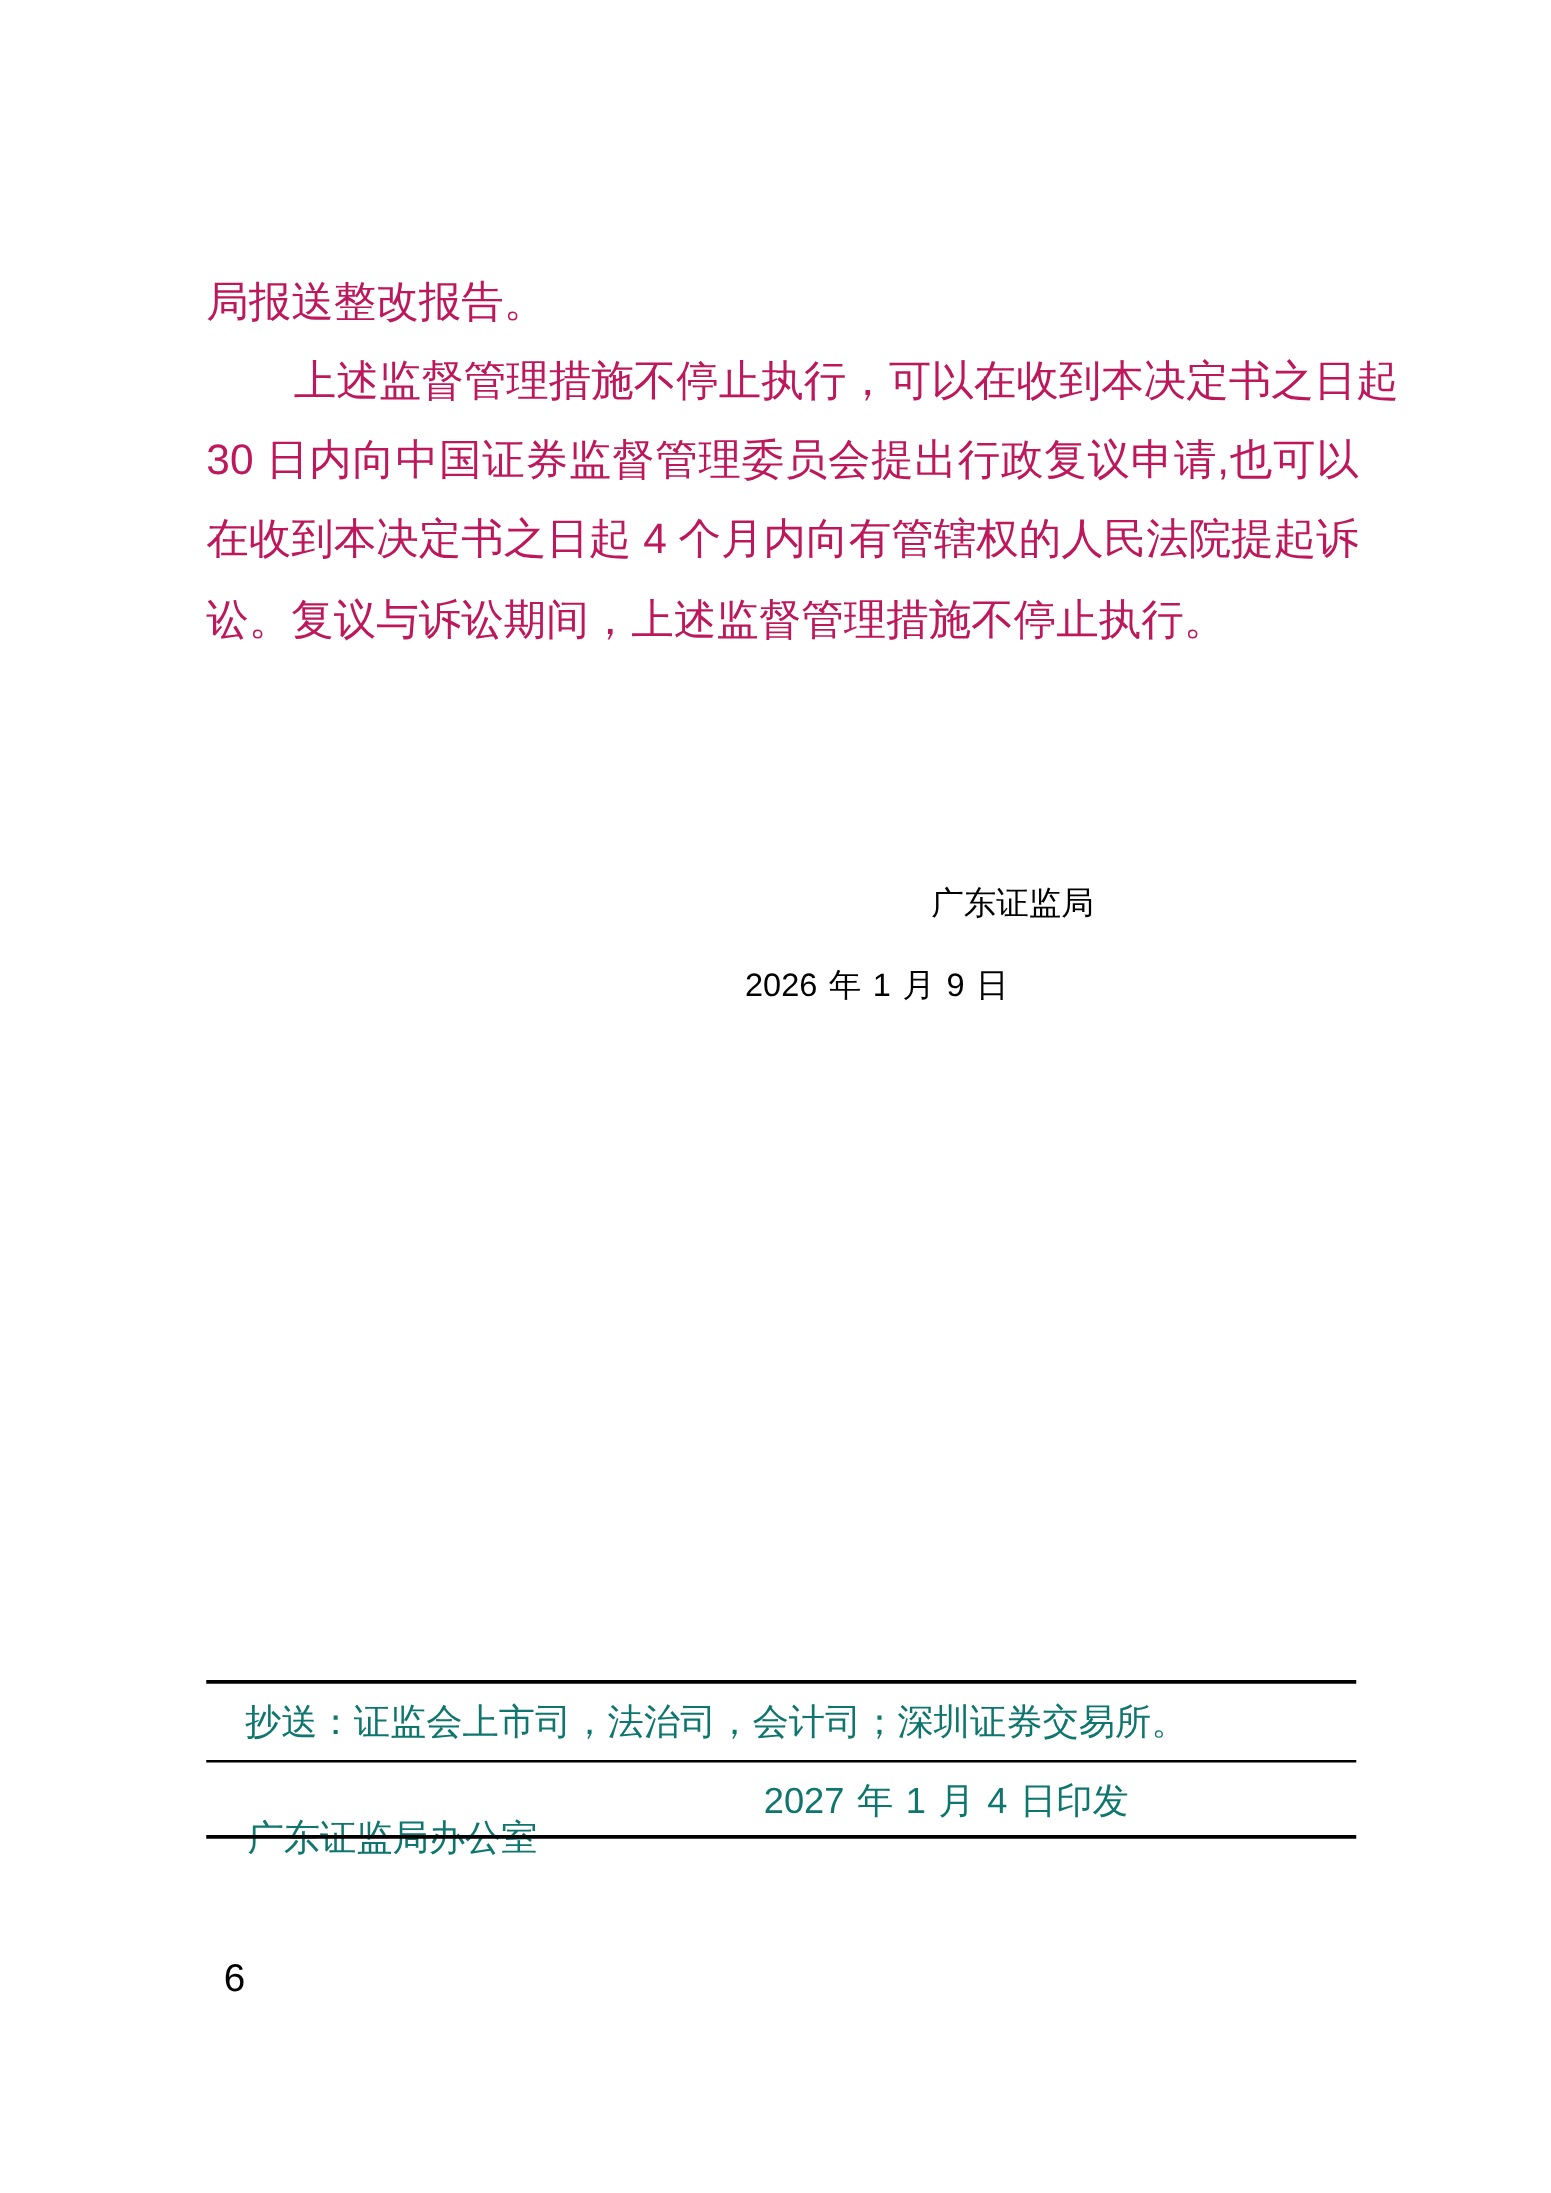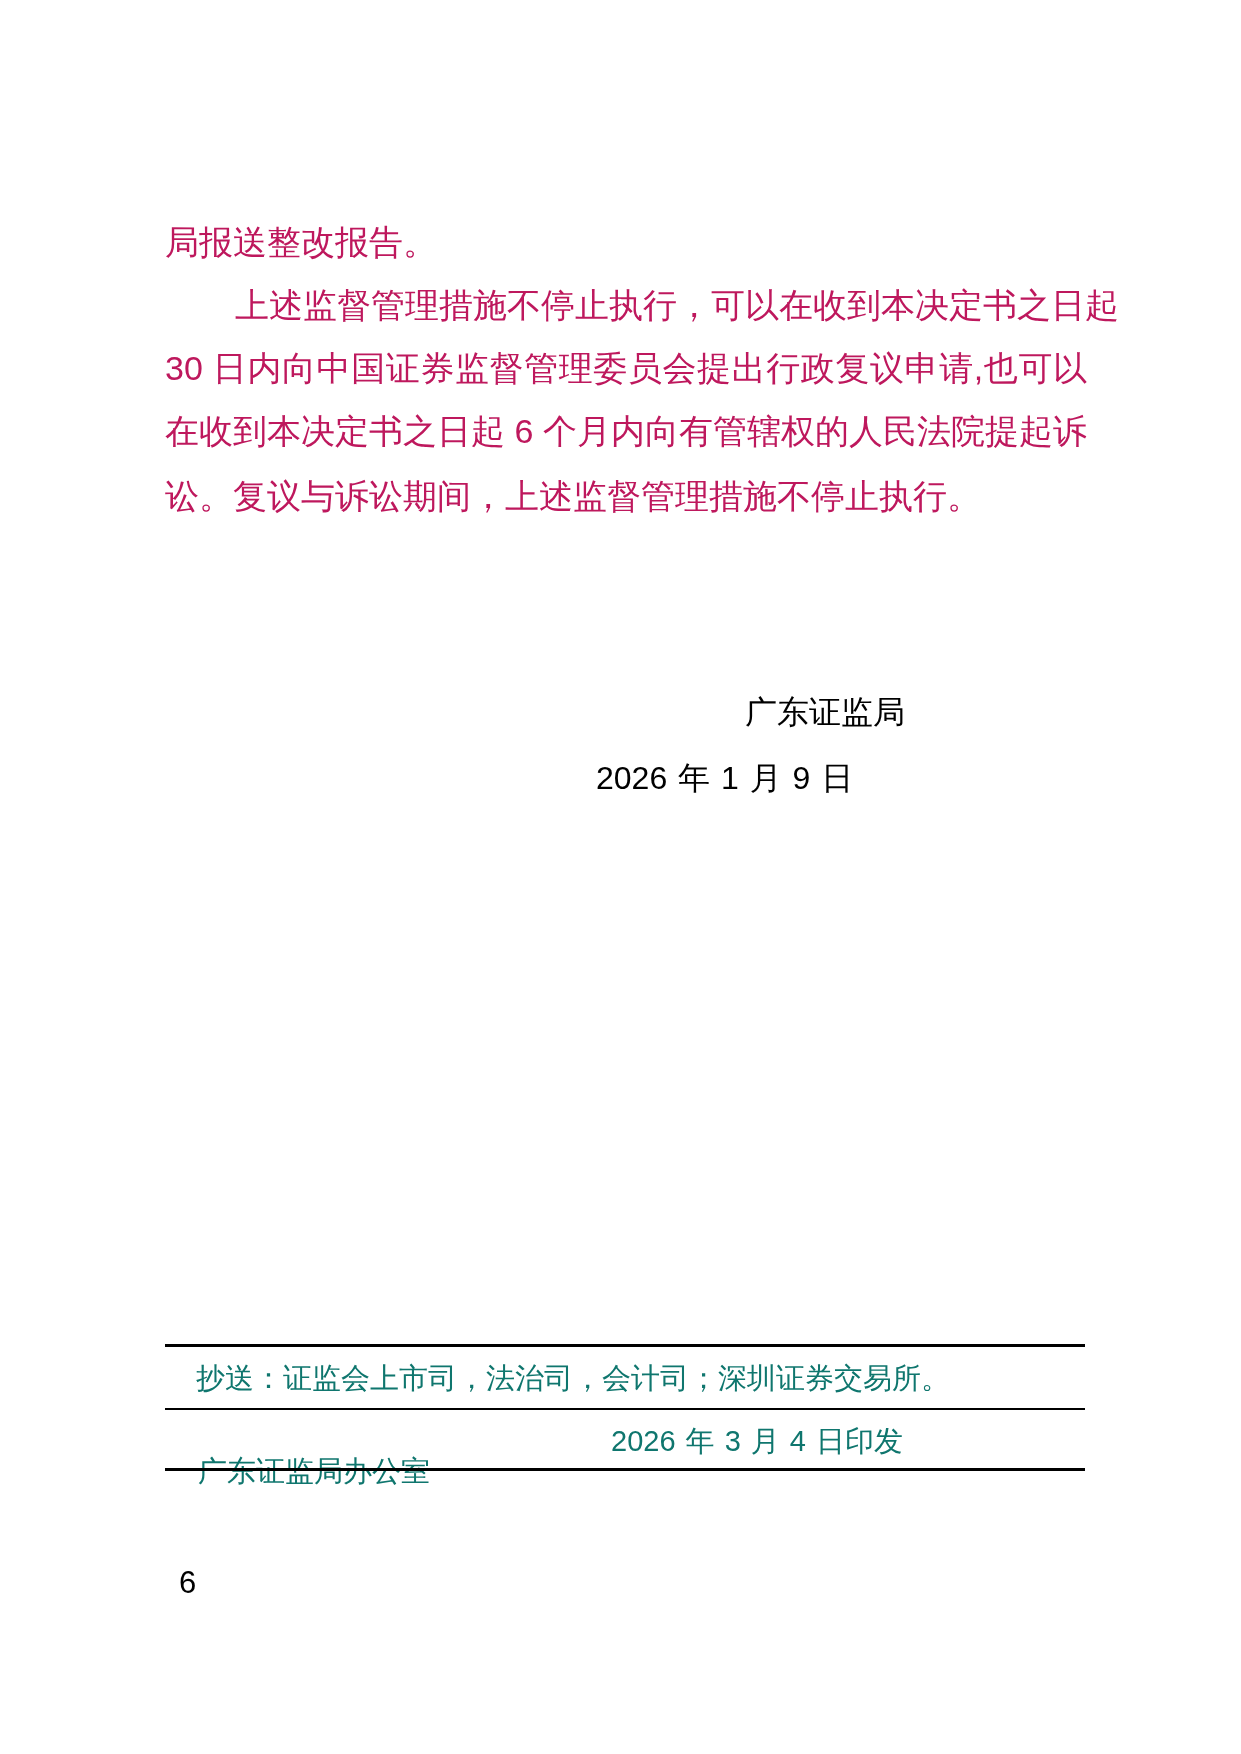--- a/index.html
+++ b/index.html
@@ -27,23 +27,24 @@
     color: #be185d;
   }
   #body-line-0 { top: 224px; }
   #body-line-1 { top: 287px; left: 235px; }
   #body-line-2 { top: 350px; width: 922px; white-space: normal;
                  text-align: justify; text-align-last: justify; }
   #body-line-3 { top: 413px; width: 922px; white-space: normal;
                  text-align: justify; text-align-last: justify; }
   #body-line-4 { top: 478px; }
   .signature-line {
-    font-size: 32px;
+    font-size: 26px;
     line-height: 36px;
     color: #000000;
+    margin-top: 10px;
   }
   #issuer-signature { left: 745px; top: 694px; }
   #issue-date       { left: 596px; top: 760px; word-spacing: 2px; }
   .rule {
     position: absolute;
     left: 165px;
     width: 920px;
     background: #000000;
   }
   #cc-rule-top    { top: 1344px; height: 3px; }
@@ -67,33 +68,33 @@
 </style>
 </head>
 <body>
 
 <div class="abs body-line" id="body-line-0">局报送整改报告。</div>
 
 <div class="abs body-line" id="body-line-1">上述监督管理措施不停止执行，可以在收到本决定书之日起</div>
 
 <div class="abs body-line" id="body-line-2">30 日内向中国证券监督管理委员会提出行政复议申请,也可以</div>
 
-<div class="abs body-line" id="body-line-3">在收到本决定书之日起 6 个月内向有管辖权的人民法院提起诉</div>
+<div class="abs body-line" id="body-line-3">在收到本决定书之日起 4 个月内向有管辖权的人民法院提起诉</div>
 
 <div class="abs body-line" id="body-line-4">讼。复议与诉讼期间，上述监督管理措施不停止执行。</div>
 
 <div class="abs signature-line" id="issuer-signature">广东证监局</div>
 
 <div class="abs signature-line" id="issue-date">2026 年 1 月 9 日</div>
 
 <div class="rule" id="cc-rule-top"></div>
 
 <div class="abs footer-text" id="cc-line">抄送：证监会上市司，法治司，会计司；深圳证券交易所。</div>
 
 <div class="rule" id="cc-rule-middle"></div>
 
 <div class="abs footer-text" id="office-name">广东证监局办公室</div>
 
-<div class="abs footer-text" id="print-date">2026 年 3 月 4 日印发</div>
+<div class="abs footer-text" id="print-date">2027 年 1 月 4 日印发</div>
 
 <div class="rule" id="cc-rule-bottom"></div>
 
 <div class="abs" id="page-number">6</div>
 
 </body></html>

